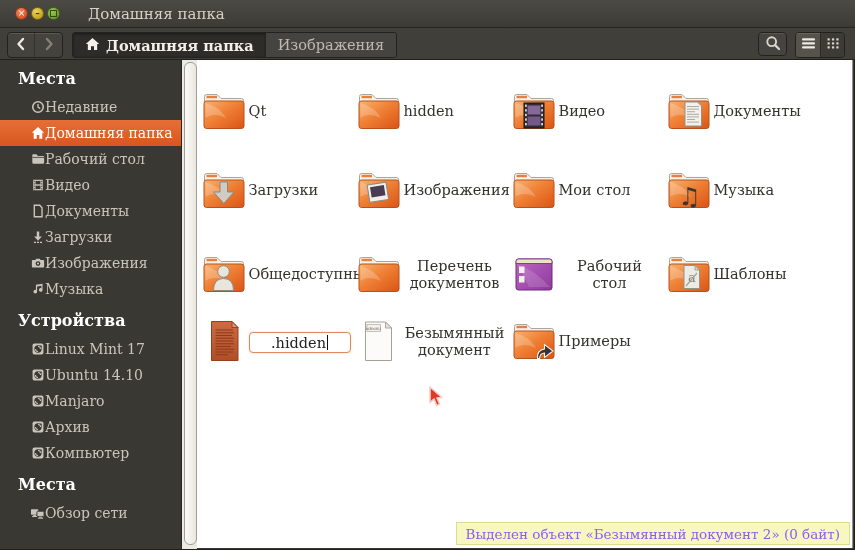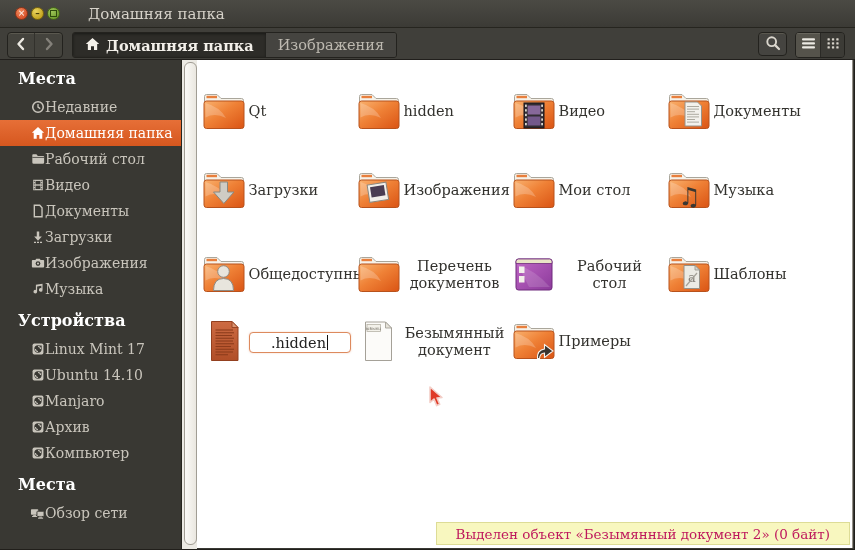--- a/index.html
+++ b/index.html
@@ -56,22 +56,22 @@
         grid-template-rows:78px 80px 88px auto;justify-items:center;}
   .cell{width:152px;display:flex;flex-direction:row;align-items:center;text-align:center;}
   .cell .fico{width:50px;height:44px;margin-bottom:2px;flex:none;}
   .cell .flabel{font-size:14.5px;line-height:1.2;color:#33322e;max-width:150px;}
   .rename-box{width:132px;height:19px;margin-top:1px;background:#fff;border:1px solid #dd8a5e;
               border-radius:4px;display:flex;align-items:center;justify-content:center;
               font-size:14.5px;color:#222;box-shadow:0 0 2px rgba(221,120,70,.35);}
   .caret{display:inline-block;width:1px;height:15px;background:#111;margin-left:1px;}
   .cursor{position:absolute;left:231px;top:326px;width:19px;height:22px;}
   .status{position:absolute;right:2px;bottom:3px;height:23px;display:flex;align-items:center;
-          padding:0 19px;background:#f8f7bf;border:1px solid #dddc96;box-sizing:border-box;
-          font-size:13.5px;color:#be185d;white-space:nowrap;}
+          padding:0 9px;background:#f8f7bf;border:1px solid #dddc96;box-sizing:border-box;
+          font-size:13.5px;color:#8b5cf6;white-space:nowrap;}
 </style>
 </head>
 <body>
 
 <svg width="0" height="0" style="position:absolute">
   <defs>
     <linearGradient id="gFold" x1="0" y1="0" x2="1" y2="1">
       <stop offset="0" stop-color="#f9b16e"></stop>
         <stop offset="0.45" stop-color="#ef8136"></stop>
         <stop offset="1" stop-color="#da5414"></stop>

